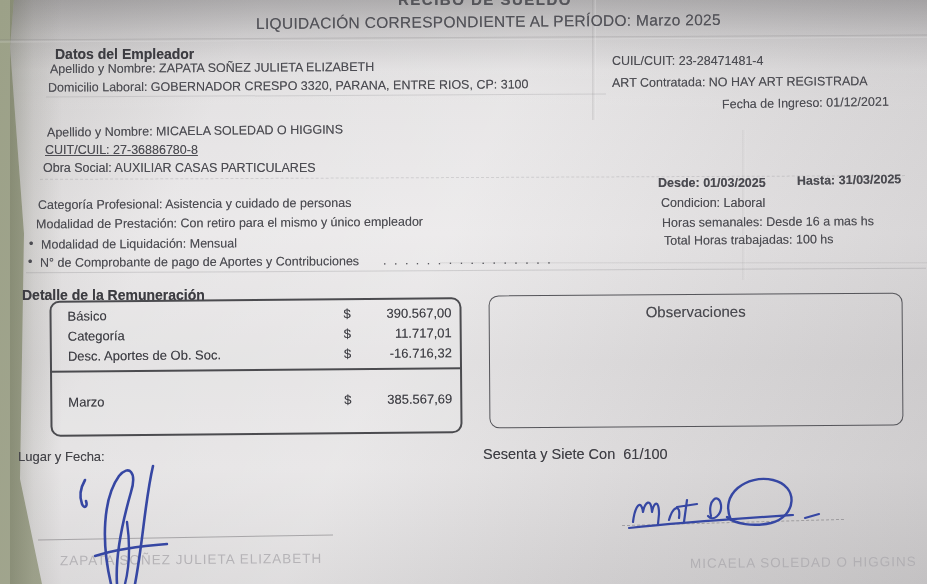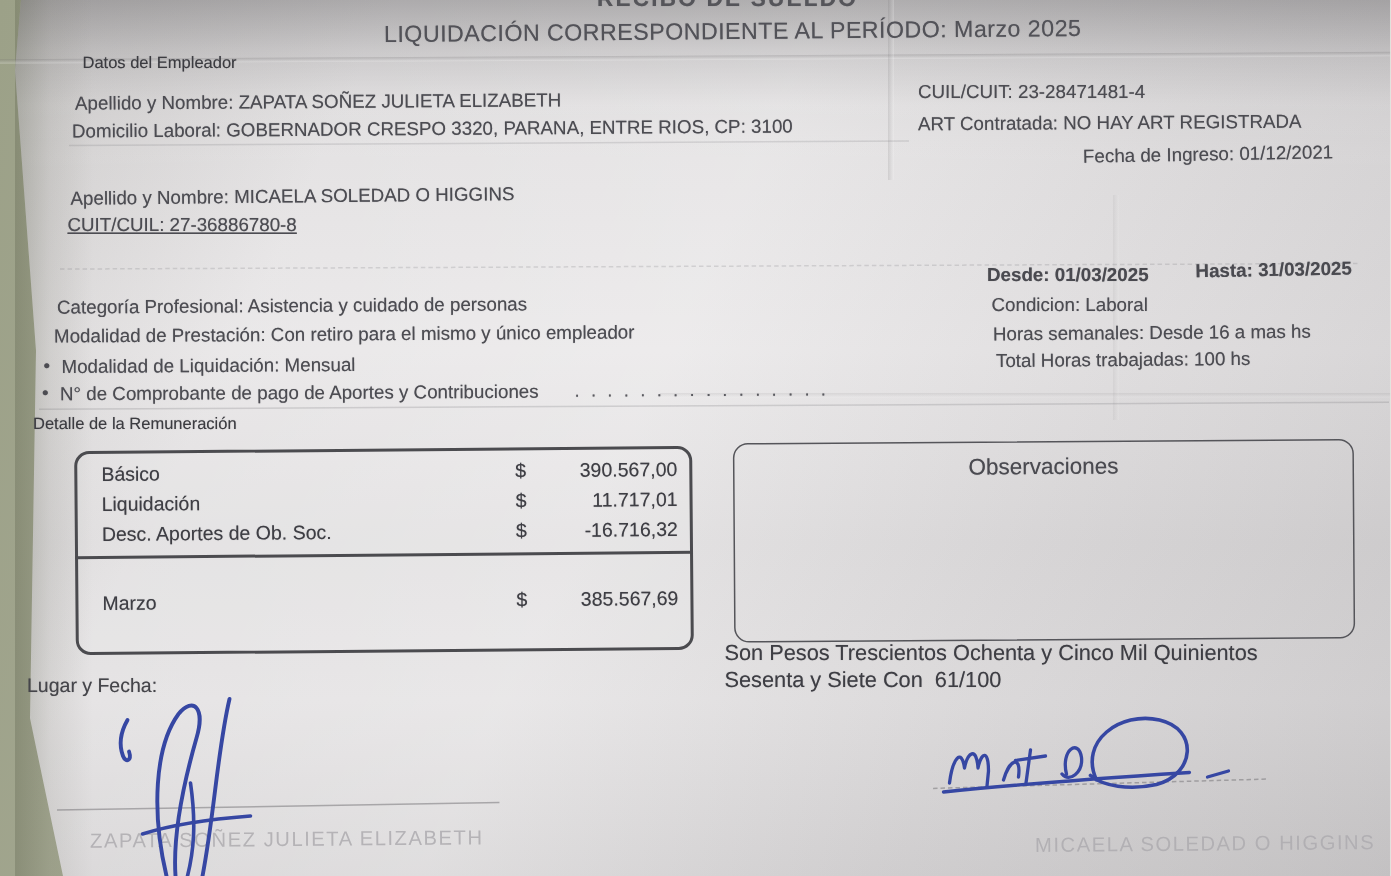--- a/index.html
+++ b/index.html
@@ -15,21 +15,21 @@
     background:
       linear-gradient(180deg,rgba(97,95,97,.34) 0px,rgba(140,138,140,.18) 34px,rgba(255,255,255,.06) 70px,rgba(255,255,255,0) 120px),
       linear-gradient(115deg,rgba(120,118,112,.20) 0%,rgba(255,255,255,.10) 22%,rgba(255,255,255,.22) 46%,rgba(150,148,150,.10) 72%,rgba(120,118,120,.20) 100%),
       linear-gradient(180deg,#cfcdce 0%,#e2e0e1 18%,#e8e6e7 40%,#dedcdd 62%,#e3e1e2 80%,#d6d4d5 100%);
   }
   .left-fold{position:absolute;left:10px;top:0;bottom:0;width:52px;
     background:linear-gradient(90deg,rgba(86,90,70,.30),rgba(120,120,108,.14) 45%,rgba(0,0,0,0));}
   .crease-h{position:absolute;height:3px;background:linear-gradient(180deg,rgba(92,90,92,.22),rgba(255,255,255,.25));}
   .crease-v{position:absolute;width:4px;background:linear-gradient(90deg,rgba(96,94,96,.16),rgba(255,255,255,.22));}
   .txt{position:absolute;white-space:nowrap;font-size:12.5px;color:#4c4c52;text-shadow:0 0 .5px rgba(76,76,82,.55);}
-  .sec{font-weight:normal;font-size:11px;color:#3c3c41;}
+  .sec{font-weight:bold;font-size:14px;color:#3c3c41;margin-top:10px;}
   .faint-rule{position:absolute;border-top:1px solid rgba(110,110,116,.38);}
   .dots{letter-spacing:2px;color:#5a5a60;}
   .rem-table{
     position:absolute;left:50px;top:299px;width:408px;height:132px;
     border:2px solid #4b4b4f;border-radius:10px;transform:rotate(-0.5deg);
     background:rgba(255,255,255,.10);
   }
   .trow{position:absolute;left:0;right:0;height:20px;font-size:13px;color:#3e3e44;text-shadow:0 0 .5px rgba(62,62,68,.5);}
   .trow .concept{position:absolute;left:16px;}
   .trow .cur{position:absolute;left:292px;}
@@ -62,20 +62,21 @@
   <div class="txt sec" style="left:55px;top:36px;">Datos del Empleador</div>
   <div class="txt" style="left:50px;top:61px;transform:rotate(-0.4deg);">Apellido y Nombre: ZAPATA SOÑEZ JULIETA ELIZABETH</div>
   <div class="txt" style="left:612px;top:54px;">CUIL/CUIT: 23-28471481-4</div>
   <div class="txt" style="left:48px;top:79px;transform:rotate(-0.4deg);">Domicilio Laboral: GOBERNADOR CRESPO 3320, PARANA, ENTRE RIOS, CP: 3100</div>
   <div class="txt" style="left:612px;top:75px;transform:rotate(-0.4deg);">ART Contratada: NO HAY ART REGISTRADA</div>
   <div class="faint-rule" style="left:46px;top:95px;width:560px;transform:rotate(-0.3deg);opacity:.5;"></div>
 
   <div class="txt" style="left:722px;top:96px;transform:rotate(-1deg);">Fecha de Ingreso: 01/12/2021</div>
   <div class="txt" style="left:47px;top:124px;transform:rotate(-0.6deg);">Apellido y Nombre: MICAELA SOLEDAD O HIGGINS</div>
   <div class="txt" style="left:45px;top:143px;text-decoration:underline;">CUIT/CUIL: 27-36886780-8</div>
+  <div class="txt" style="left:43px;top:161px;">Obra Social: AUXILIAR CASAS PARTICULARES</div>
   <div class="faint-rule" style="left:40px;top:177px;width:865px;transform:rotate(-0.25deg);opacity:.55;border-top-style:dashed;"></div>
 
   <div class="txt" style="left:658px;top:176px;font-weight:bold;color:#4a4a50;">Desde: 01/03/2025</div>
   <div class="txt" style="left:797px;top:173px;font-weight:bold;color:#4a4a50;transform:rotate(-1deg);">Hasta: 31/03/2025</div>
   <div class="txt" style="left:38px;top:197px;transform:rotate(-0.4deg);">Categoría Profesional: Asistencia y cuidado de personas</div>
   <div class="txt" style="left:661px;top:196px;">Condicion: Laboral</div>
   <div class="txt" style="left:36px;top:216px;transform:rotate(-0.4deg);">Modalidad de Prestación: Con retiro para el mismo y único empleador</div>
   <div class="txt" style="left:662px;top:215px;transform:rotate(-0.5deg);">Horas semanales: Desde 16 a mas hs</div>
   <div class="txt" style="left:29px;top:237px;">•</div>
   <div class="txt" style="left:41px;top:237px;transform:rotate(-0.4deg);">Modalidad de Liquidación: Mensual</div>
@@ -87,42 +88,41 @@
 
   <div class="txt sec" style="left:22px;top:277px;text-align:center;">Detalle de la Remuneración</div>
 
   <div class="rem-table">
     <div class="trow" style="top:6px;">
       <span class="concept">Básico</span>
       <span class="cur">$</span>
       <span class="amt">390.567,00</span>
     </div>
     <div class="trow" style="top:26px;">
-      <span class="concept">Liquidación</span>
+      <span class="concept">Categoría</span>
       <span class="cur">$</span>
       <span class="amt">11.717,01</span>
     </div>
     <div class="trow" style="top:46px;">
       <span class="concept">Desc. Aportes de Ob. Soc.</span>
       <span class="cur">$</span>
       <span class="amt">-16.716,32</span>
     </div>
     <div class="tdivider"></div>
     <div class="trow" style="top:92px;">
       <span class="concept">Marzo</span>
       <span class="cur">$</span>
       <span class="amt">385.567,69</span>
     </div>
   </div>
 
   <div class="obs-box">
     <div class="obs-title">Observaciones</div>
   </div>
 
-  <div class="txt" style="left:483px;top:428px;font-size:14.5px;color:#3e3e44;">Son Pesos Trescientos Ochenta y Cinco Mil Quinientos</div>
   <div class="txt" style="left:483px;top:446px;font-size:14.5px;color:#3e3e44;white-space:pre;">Sesenta y Siete Con  61/100</div>
 
   <div class="txt" style="left:18px;top:449px;font-size:13px;color:#45454a;">Lugar y Fecha:</div>
 
   <div class="sig-line" style="left:38px;top:537px;width:295px;transform:rotate(-1deg);"></div>
   <div class="txt ghost" style="left:60px;top:552px;transform:rotate(-0.5deg);">ZAPATA SOÑEZ JULIETA ELIZABETH</div>
 
   <svg class="sig" style="left:55px;top:462px;" width="140" height="122" viewBox="0 0 140 122">
     <path d="M30,18 c-4,7 -6,16 -3,24 c2,5 6,3 4,-3" stroke-width="2.6"></path>
     <path d="M56,122 C46,80 48,36 64,14 C74,2 82,10 76,30 C68,58 60,92 62,122" stroke-width="2.6"></path>

